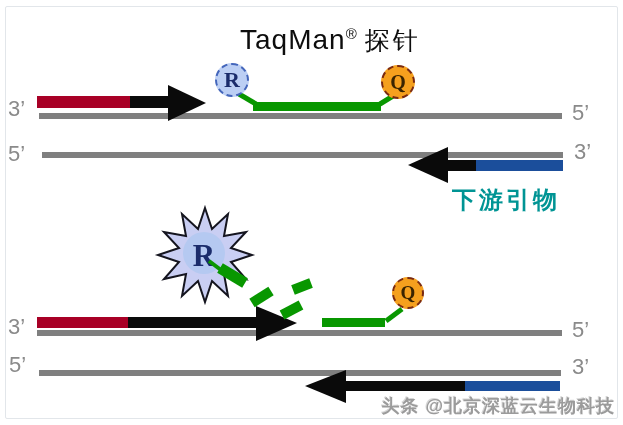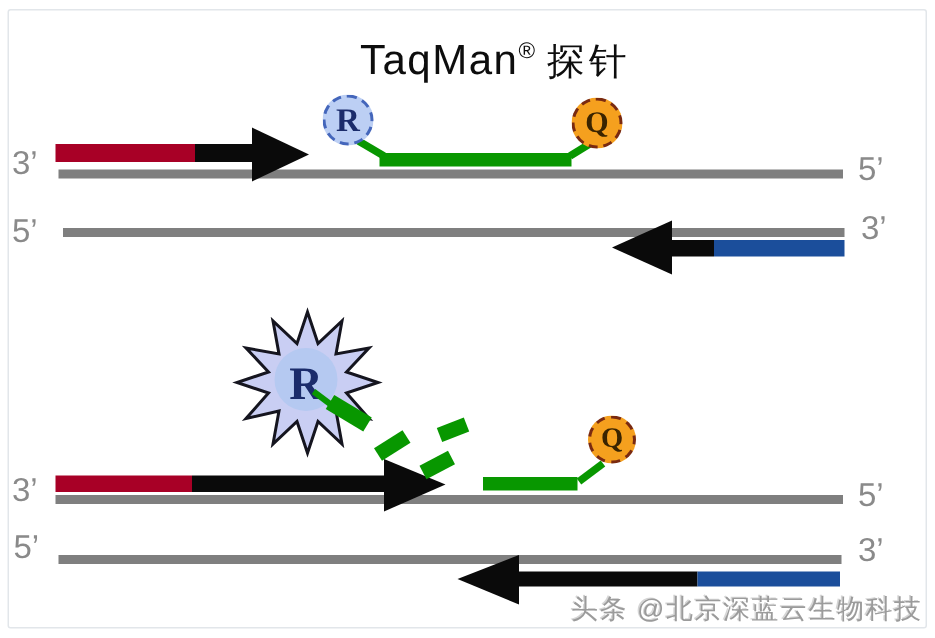--- a/index.html
+++ b/index.html
@@ -48,39 +48,40 @@
   }
   .dye-q-top{
     left:381px;top:65px;width:34px;height:34px;background:#f5a01e;
     border:2px dashed #7a2a10;color:#3a2400;font-size:20px;
   }
   .dye-q-bottom{
     left:392px;top:277px;width:32px;height:32px;background:#f5a01e;
     border:2px dashed #7a2a10;color:#3a2400;font-size:19px;
   }
   .watermark{
-    right:8px;top:394px;font-size:18px;font-weight:normal;color:#9b9b9b;
+    right:8px;top:394px;font-size:18px;font-weight:bold;color:#9b9b9b;
     text-shadow:1px 1px 0 #ffffff,-1px -1px 0 rgba(90,90,90,0.25);
     letter-spacing:1px;z-index:7;white-space:nowrap;
   }
   .star-r{
     font-family:"Liberation Serif",serif;font-weight:bold;
   }
 </style>
 </head>
 <body>
 
 <div class="stage">
 
   <div class="frame"></div>
 
   <div class="abs title">
     <span>TaqMan</span><sup>®</sup><span class="cjk">探针</span>
   </div>
 
+  <div class="abs lbl-down">下游引物</div>
 
   <div class="abs strand" style="left:39px;top:113px;width:523px;"></div>
   <div class="abs strand" style="left:42px;top:152px;width:521px;"></div>
 
   <div class="abs bar red" style="left:37px;top:96px;width:93px;height:12px;"></div>
   <div class="abs bar black" style="left:130px;top:96px;width:40px;height:12px;"></div>
 
   <div class="abs bar black" style="left:448px;top:160px;width:28px;height:11px;"></div>
   <div class="abs bar blue" style="left:476px;top:160px;width:87px;height:11px;"></div>
 

